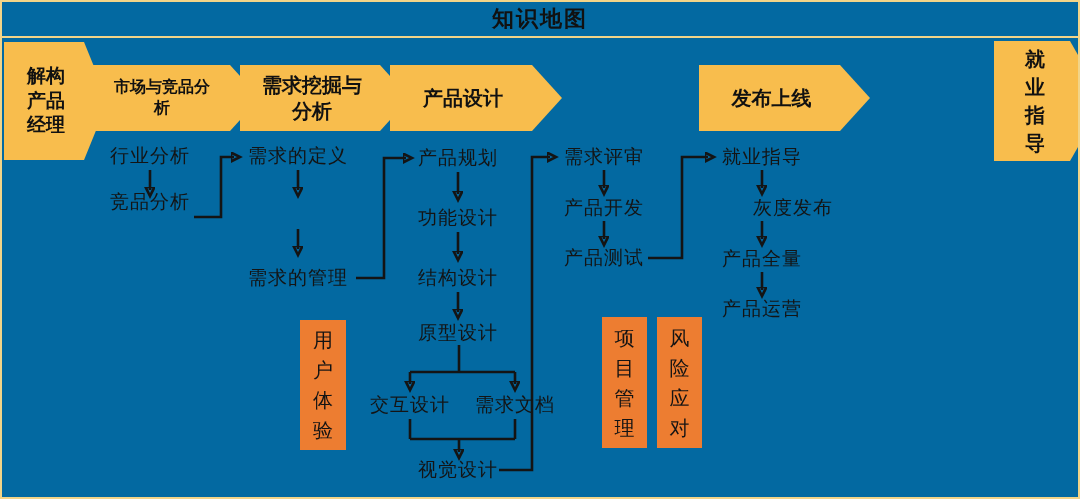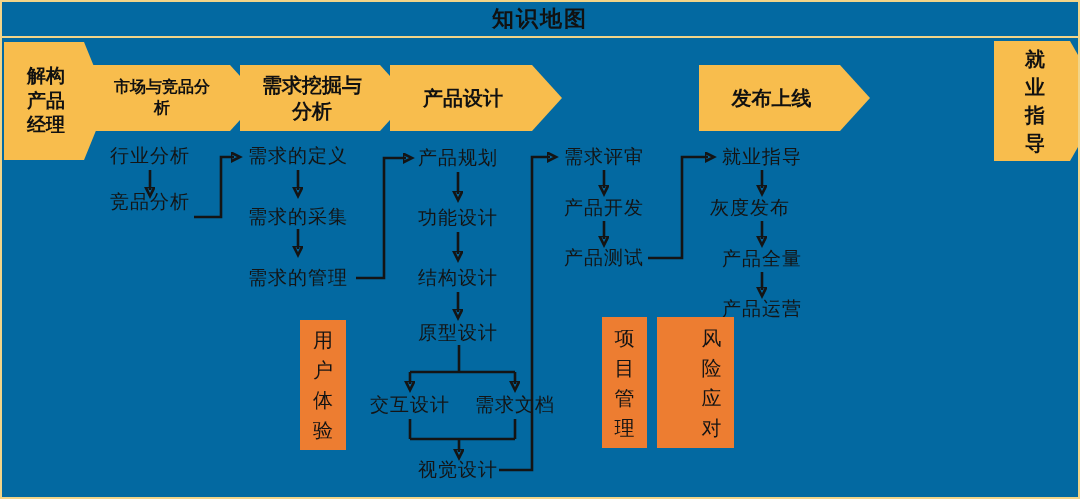--- a/index.html
+++ b/index.html
@@ -149,43 +149,42 @@
       </g>
     <g>
         <path d="M760,270 V288" marker-end="url(#arrow)"></path>
       </g>
   </svg>
 
   <div class="node" style="left:148px;top:154px;">行业分析</div>
   <div class="node" style="left:148px;top:200px;">竞品分析</div>
 
   <div class="node" style="left:296px;top:154px;">需求的定义</div>
-  <div class="node" style="left:296px;top:215px;">需求的采集</div>
   <div class="node" style="left:296px;top:276px;">需求的管理</div>
 
   <div class="node" style="left:456px;top:156px;">产品规划</div>
   <div class="node" style="left:456px;top:216px;">功能设计</div>
   <div class="node" style="left:456px;top:276px;">结构设计</div>
   <div class="node" style="left:456px;top:331px;">原型设计</div>
   <div class="node" style="left:408px;top:403px;">交互设计</div>
   <div class="node" style="left:513px;top:403px;">需求文档</div>
   <div class="node" style="left:456px;top:468px;">视觉设计</div>
 
   <div class="node" style="left:602px;top:155px;">需求评审</div>
   <div class="node" style="left:602px;top:206px;">产品开发</div>
   <div class="node" style="left:602px;top:256px;">产品测试</div>
 
   <div class="node" style="left:760px;top:155px;">就业指导</div>
-  <div class="node" style="left:748px;top:206px;">灰度发布</div>
+  <div class="node" style="left:791px;top:206px;">灰度发布</div>
   <div class="node" style="left:760px;top:257px;">产品全量</div>
   <div class="node" style="left:760px;top:307px;">产品运营</div>
 
   <div class="vbox" style="left:298px;top:318px;width:46px;height:130px;">
     <span>用户体验</span>
   </div>
   <div class="vbox" style="left:600px;top:315px;width:45px;height:131px;">
     <span>项目管理</span>
   </div>
-  <div class="vbox" style="left:655px;top:315px;width:45px;height:131px;padding-left:32px;">
+  <div class="vbox" style="left:655px;top:315px;width:45px;height:131px;">
     <span>风险应对</span>
   </div>
 
 </div>
 
 </body></html>

